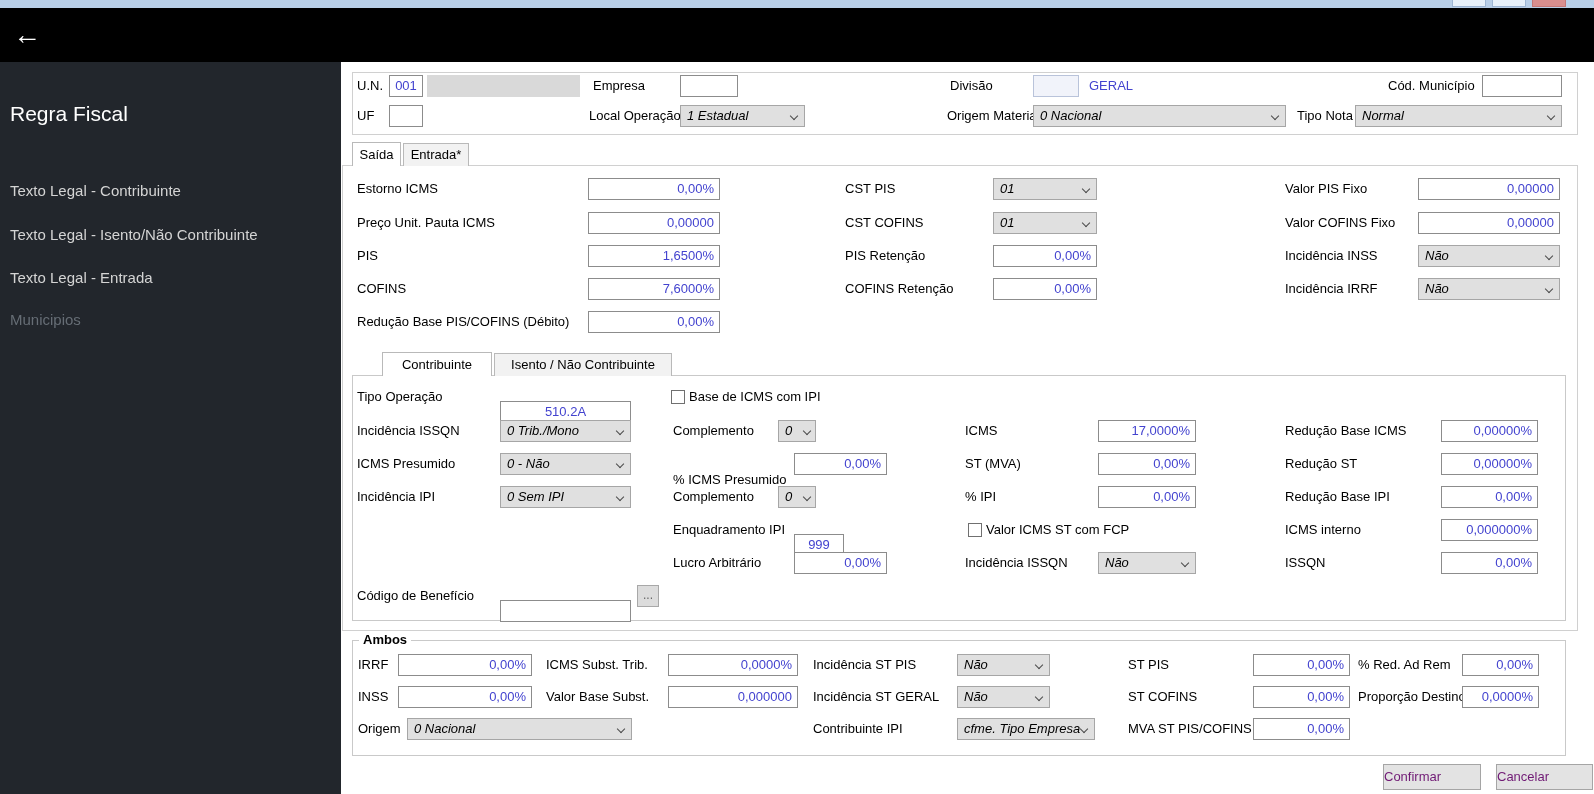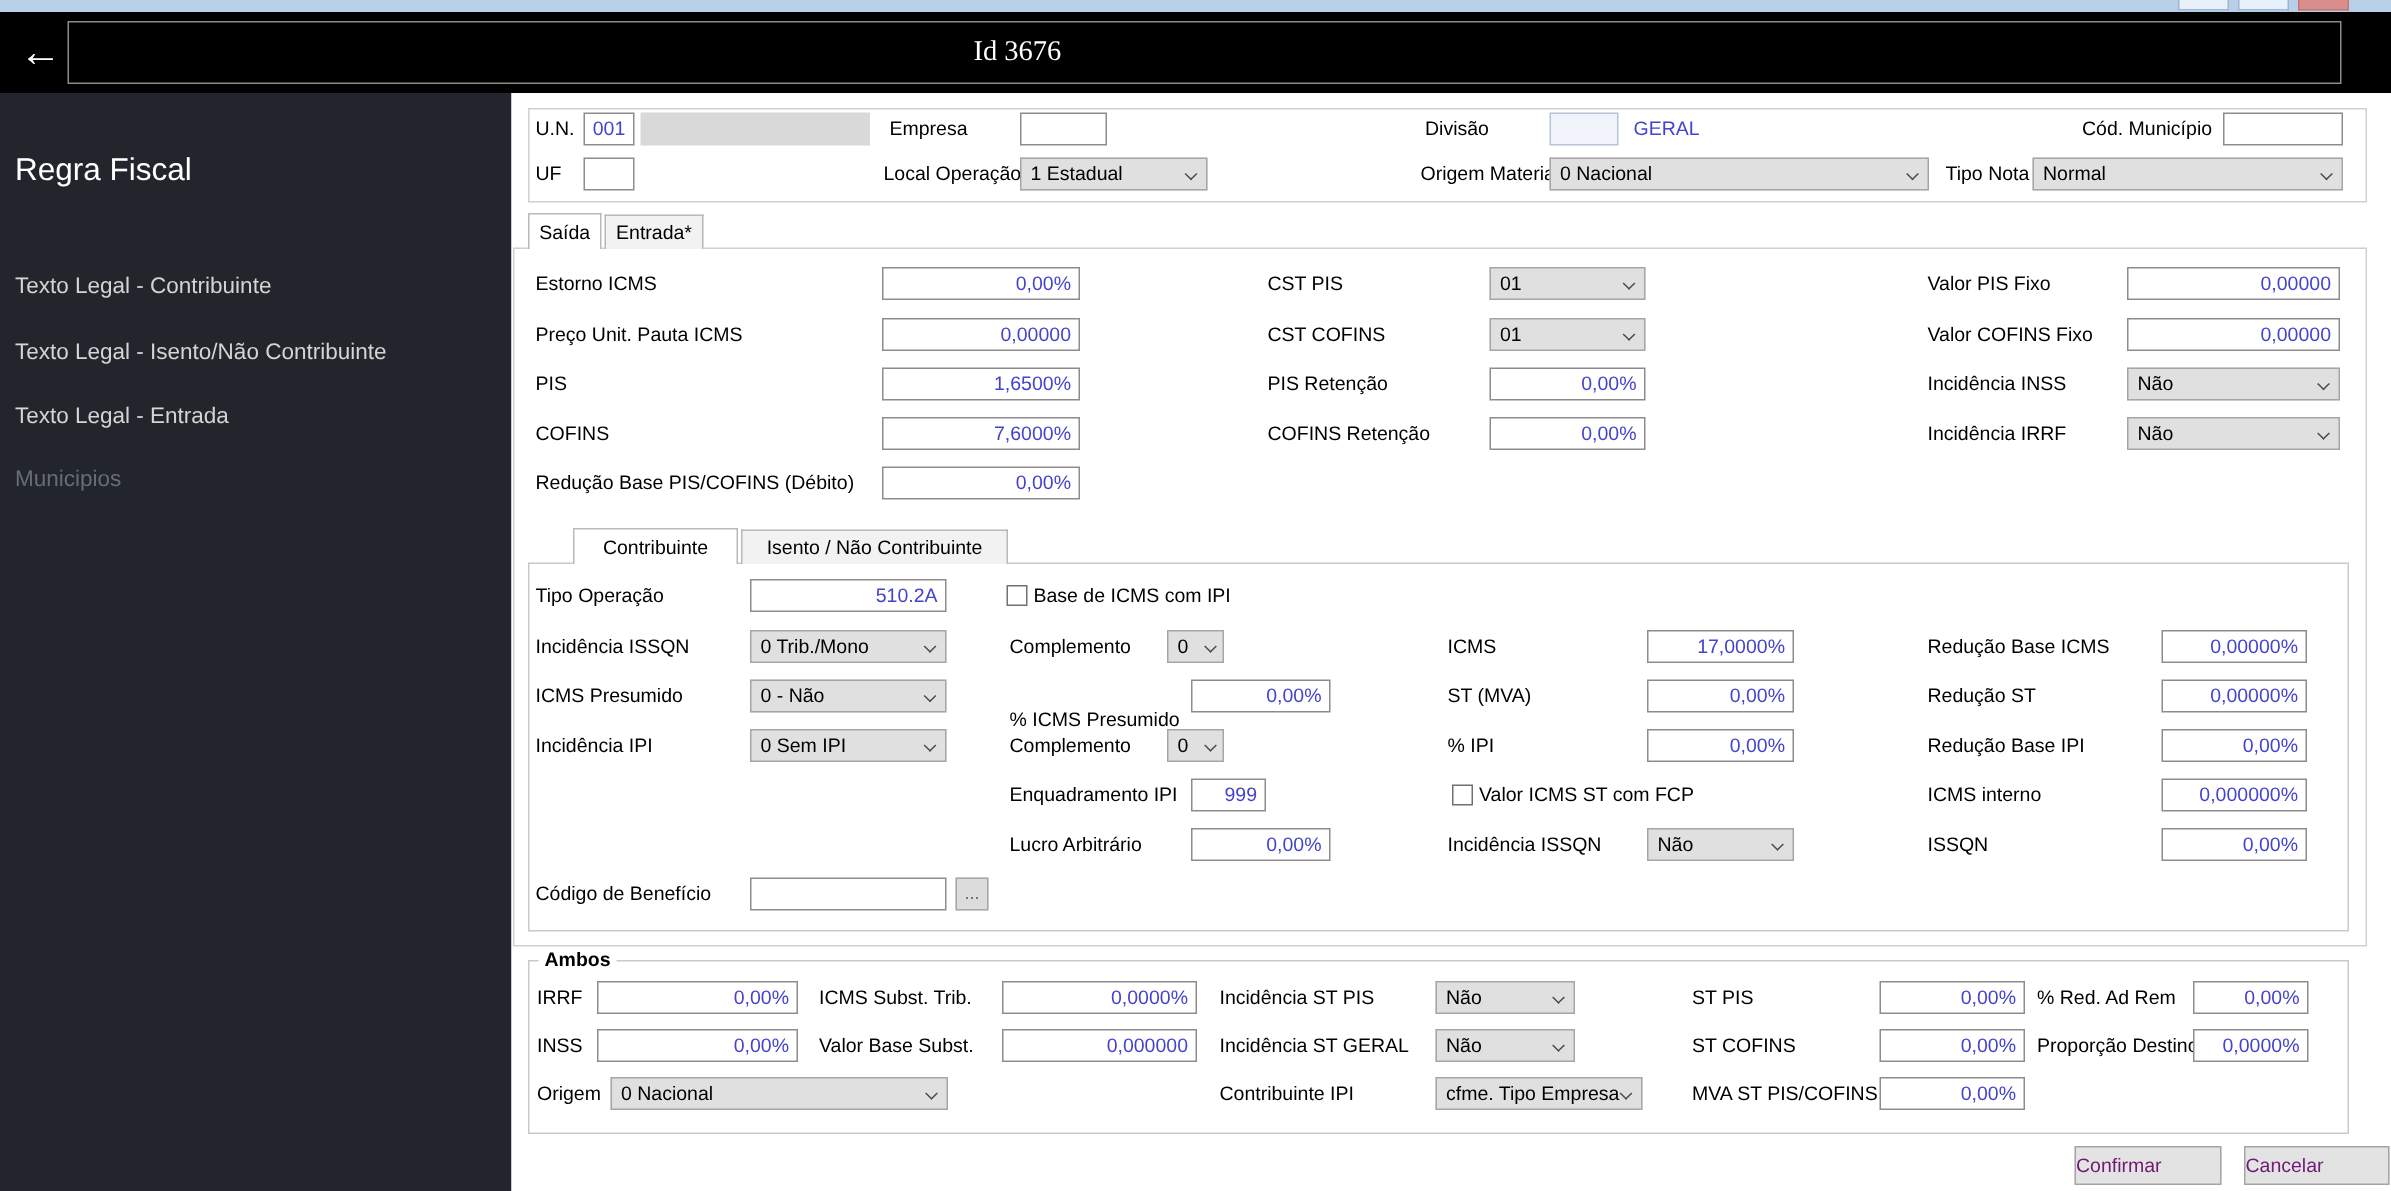--- a/index.html
+++ b/index.html
@@ -25,26 +25,26 @@
   .side-item { position:absolute; left:10px; color:#d4d4d4; font-size:15px; white-space:nowrap; cursor:pointer; }
   .side-item.muted { color:#666d75; }
 
   
   #main { position:absolute; left:341px; top:62px; width:1253px; height:732px; background:#fff; }
 
   .box { position:absolute; border:1px solid #d0d0d0; background:#fff; }
   .lbl { position:absolute; font-size:13px; color:#000; line-height:22px; white-space:nowrap; }
   .tb  { position:absolute; height:22px; background:#fff; border:1px solid #8c8c8c; font-size:13px;
          color:#4343cf; line-height:20px; text-align:right; padding:0 5px; white-space:nowrap; }
-  .tb.left  { text-align:right; }
+  .tb.left  { text-align:center;margin-top:15px; }
   .tb.center{ text-align:center; padding:0 2px; }
   .flat { position:absolute; height:22px; background:#d9d9d9; }
   .tb.lav { background:#f1f3fa; border-color:#b9c3da; }
   .dd  { position:absolute; height:22px; background:#e0e0e0; border:1px solid #a6a6a6; font-size:13px;
-         color:#000; line-height:20px; text-align:left; padding:0 18px 0 6px; white-space:nowrap; overflow:hidden; cursor:default; }
+         color:#000; line-height:20px; text-align:left; padding:0 18px 0 6px; white-space:nowrap; overflow:hidden; cursor:default;font-style:italic; }
   .chev { position:absolute; right:7px; top:7px; width:6px; height:6px;
           border-right:1.5px solid #4a4a4a; border-bottom:1.5px solid #4a4a4a; transform:rotate(45deg); }
   .dd-sm .chev { right:5px; }
   .cb { position:absolute; width:14px; height:14px; background:#fff; border:1px solid #707070; }
   .cb-lbl { position:absolute; font-size:13px; color:#000; line-height:18px; white-space:nowrap; }
 
   .tab { position:absolute; font-size:13px; text-align:center; border:1px solid #b9b9b9; border-bottom:none;
          background:#f2f2f2; color:#000; z-index:2; cursor:pointer; }
   .tab.active { background:#fff; }
 
@@ -59,23 +59,20 @@
 <body>
 
 <div id="titlebar">
   <div class="winbtn" style="left:1452px; width:34px;"></div>
   <div class="winbtn" style="left:1492px; width:34px;"></div>
   <div class="winbtn close" style="left:1532px; width:34px;"></div>
 </div>
 
 <div id="header">
   <div id="back-arrow">←</div>
-  <div id="title-box">
-    <div id="title-text">Id 3676</div>
-  </div>
 </div>
 
 <div id="sidebar">
   <div id="sidebar-title">Regra Fiscal</div>
   <div class="side-item" style="top:120px;">Texto Legal - Contribuinte</div>
   <div class="side-item" style="top:164px;">Texto Legal - Isento/Não Contribuinte</div>
   <div class="side-item" style="top:207px;">Texto Legal - Entrada</div>
   <div class="side-item muted" style="top:249px;">Municipios</div>
 </div>
 

